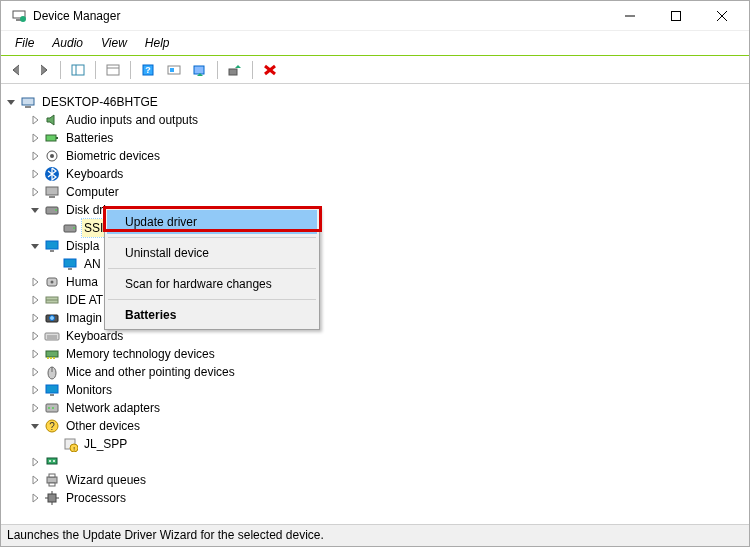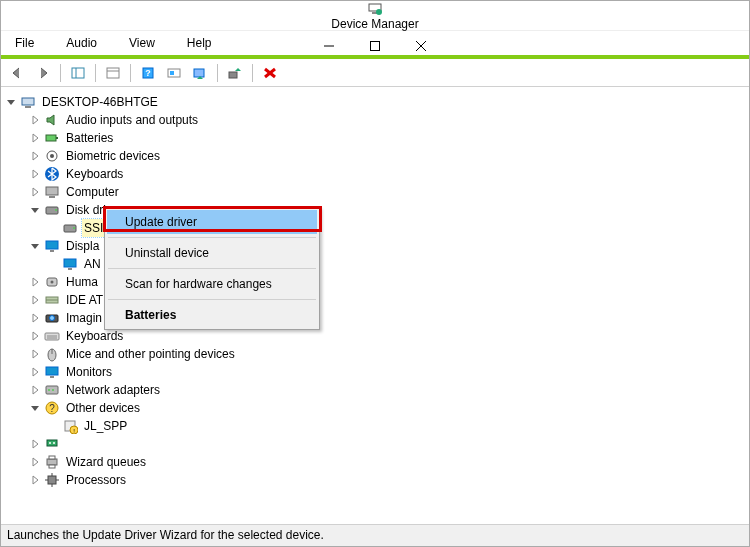--- a/index.html
+++ b/index.html
@@ -1,22 +1,22 @@
 <!DOCTYPE html>
 <html><head>
 <meta charset="utf-8">
 <style>
   * { box-sizing: border-box; margin: 0; padding: 0; }
   body { font-family: "Segoe UI", Tahoma, sans-serif; font-size: 12px; background: #fff; color: #000; width: 750px; height: 547px; overflow: hidden; border: 1px solid #aaa; position: relative; }
-  .titlebar { display: flex; align-items: center; height: 30px; padding: 0 4px; background: #fff; border-bottom: 1px solid #eee; flex-direction: column; }
+  .titlebar { display: flex; align-items: center; height: 30px; padding: 0 4px; background: #fff; border-bottom: 1px solid #eee; }
   .titlebar .app-icon { width: 16px; height: 16px; margin: 0 6px; }
   .titlebar .title { flex: 1; font-size: 12px; }
   .titlebar .win-btns { display: flex; }
   .titlebar .win-btn { width: 46px; height: 30px; display: flex; align-items: center; justify-content: center; }
-  .menubar { display: flex; gap: 16px; padding: 2px 6px; border-bottom: 4px solid #84cc16; }
+  .menubar { display: flex; gap: 2px; padding: 2px 6px; border-bottom: 1px solid #84cc16; font-style: italic; }
   .menubar .menu-item { padding: 3px 8px; }
   .toolbar { display: flex; align-items: center; height: 28px; padding: 2px 4px; border-bottom: 1px solid #d0d0d0; gap: 2px; }
   .toolbar .tb-btn { width: 24px; height: 22px; display: flex; align-items: center; justify-content: center; border: 1px solid transparent; }
   .toolbar .sep { width: 1px; height: 18px; background: #c0c0c0; margin: 0 3px; }
   .tree-wrap { position: absolute; top: 90px; left: 0; right: 0; bottom: 22px; overflow-y: scroll; padding: 2px 0 2px 2px; }
   .tree-wrap::-webkit-scrollbar { width: 17px; }
   .tree-wrap::-webkit-scrollbar-track { background: #f0f0f0; border-left: 1px solid #ddd; }
   .tree-wrap::-webkit-scrollbar-thumb { background: #cdcdcd; border: 1px solid #b0b0b0; }
   .node { display: flex; align-items: center; height: 18px; line-height: 18px; white-space: nowrap; cursor: default; text-align: right; }
   .toggle { width: 12px; height: 12px; margin: 0 3px 0 0; display: flex; align-items: center; justify-content: center; font-size: 10px; color: #666; }
@@ -308,20 +308,35 @@
       <span class="label">Keyboards</span>
     </div>
     <div class="node">
       <span class="spacer" style="width:26px"></span>
       <span class="toggle">
         <svg width="10" height="10">
           <path d="M3 1 L8 5 L3 9 Z" fill="none" stroke="#888"></path>
         </svg>
       </span>
       <span class="dev-icon"><svg width="16" height="16">
+          <rect x="2" y="5" width="12" height="6" fill="#6a6" stroke="#363"></rect>
+          <rect x="3" y="11" width="2" height="2" fill="#cc3"></rect>
+          <rect x="6" y="11" width="2" height="2" fill="#cc3"></rect>
+          <rect x="9" y="11" width="2" height="2" fill="#cc3"></rect>
+        </svg></span>
+      <span class="label">Memory technology devices</span>
+    </div>
+    <div class="node">
+      <span class="spacer" style="width:26px"></span>
+      <span class="toggle">
+        <svg width="10" height="10">
+          <path d="M3 1 L8 5 L3 9 Z" fill="none" stroke="#888"></path>
+        </svg>
+      </span>
+      <span class="dev-icon"><svg width="16" height="16">
           <ellipse cx="8" cy="9" rx="4" ry="6" fill="#ccc" stroke="#666"></ellipse>
           <line x1="8" y1="3" x2="8" y2="8" stroke="#666"></line>
         </svg></span>
       <span class="label">Mice and other pointing devices</span>
     </div>
     <div class="node">
       <span class="spacer" style="width:26px"></span>
       <span class="toggle">
         <svg width="10" height="10">
           <path d="M3 1 L8 5 L3 9 Z" fill="none" stroke="#888"></path>

